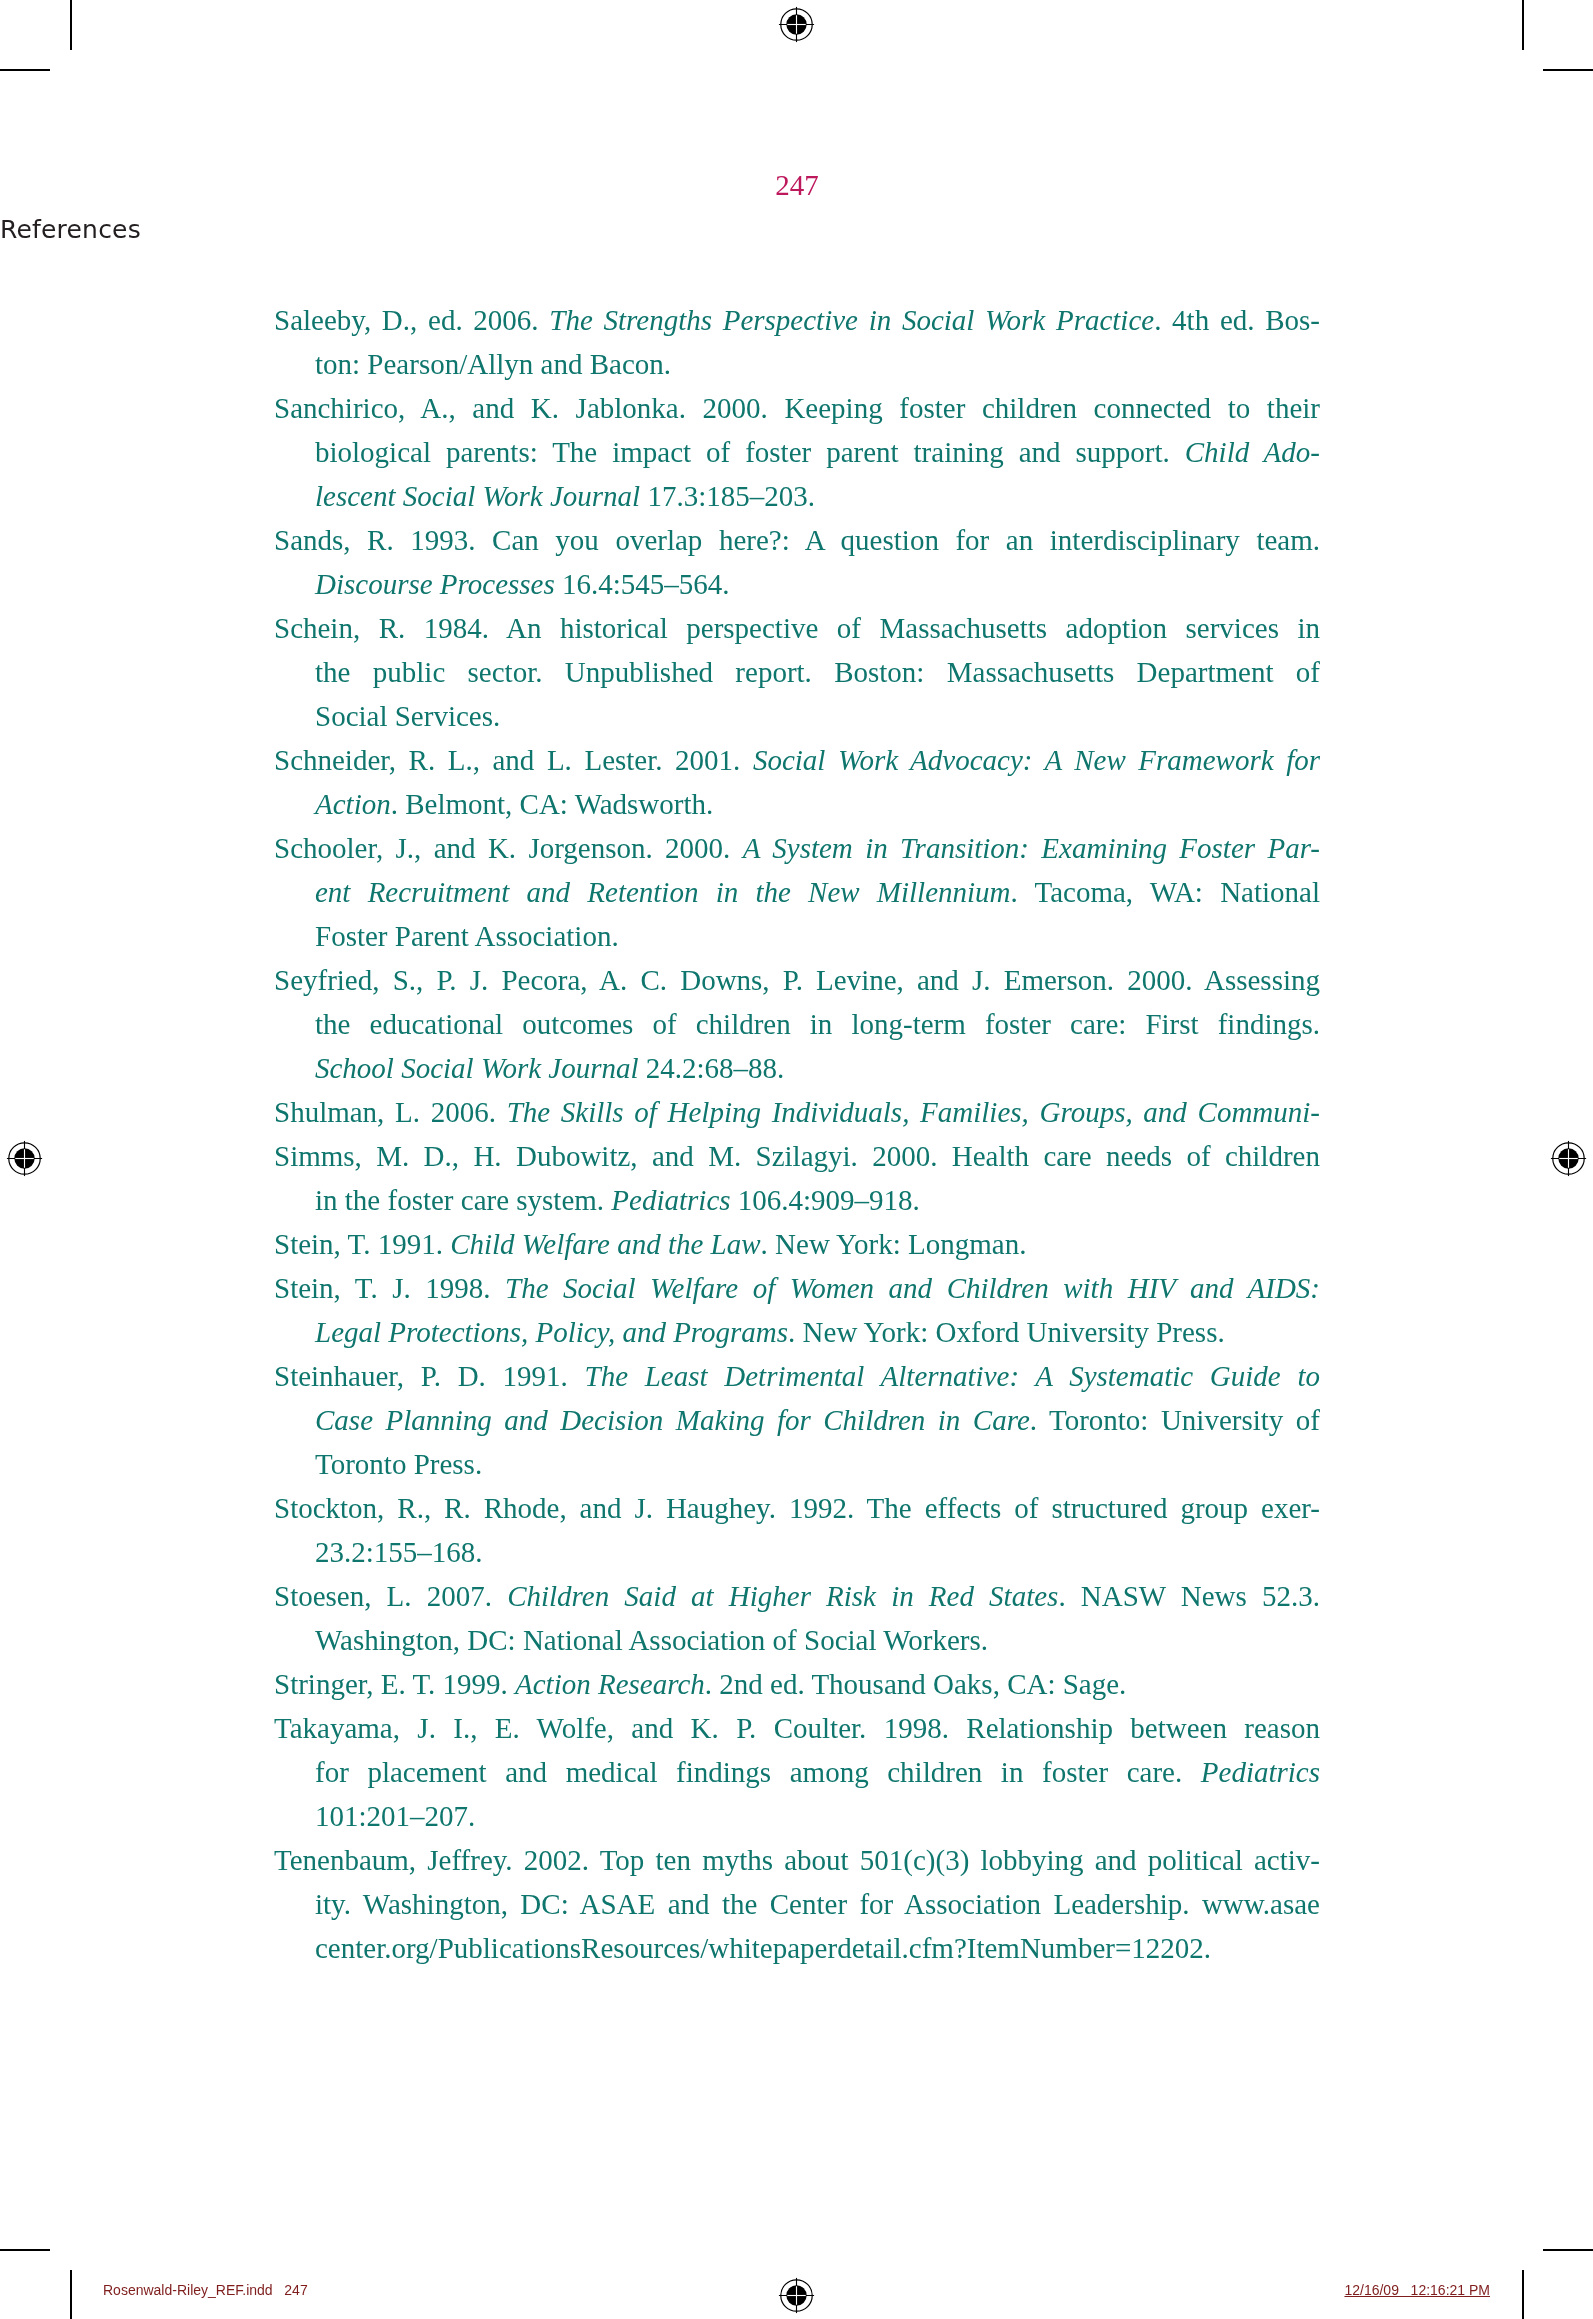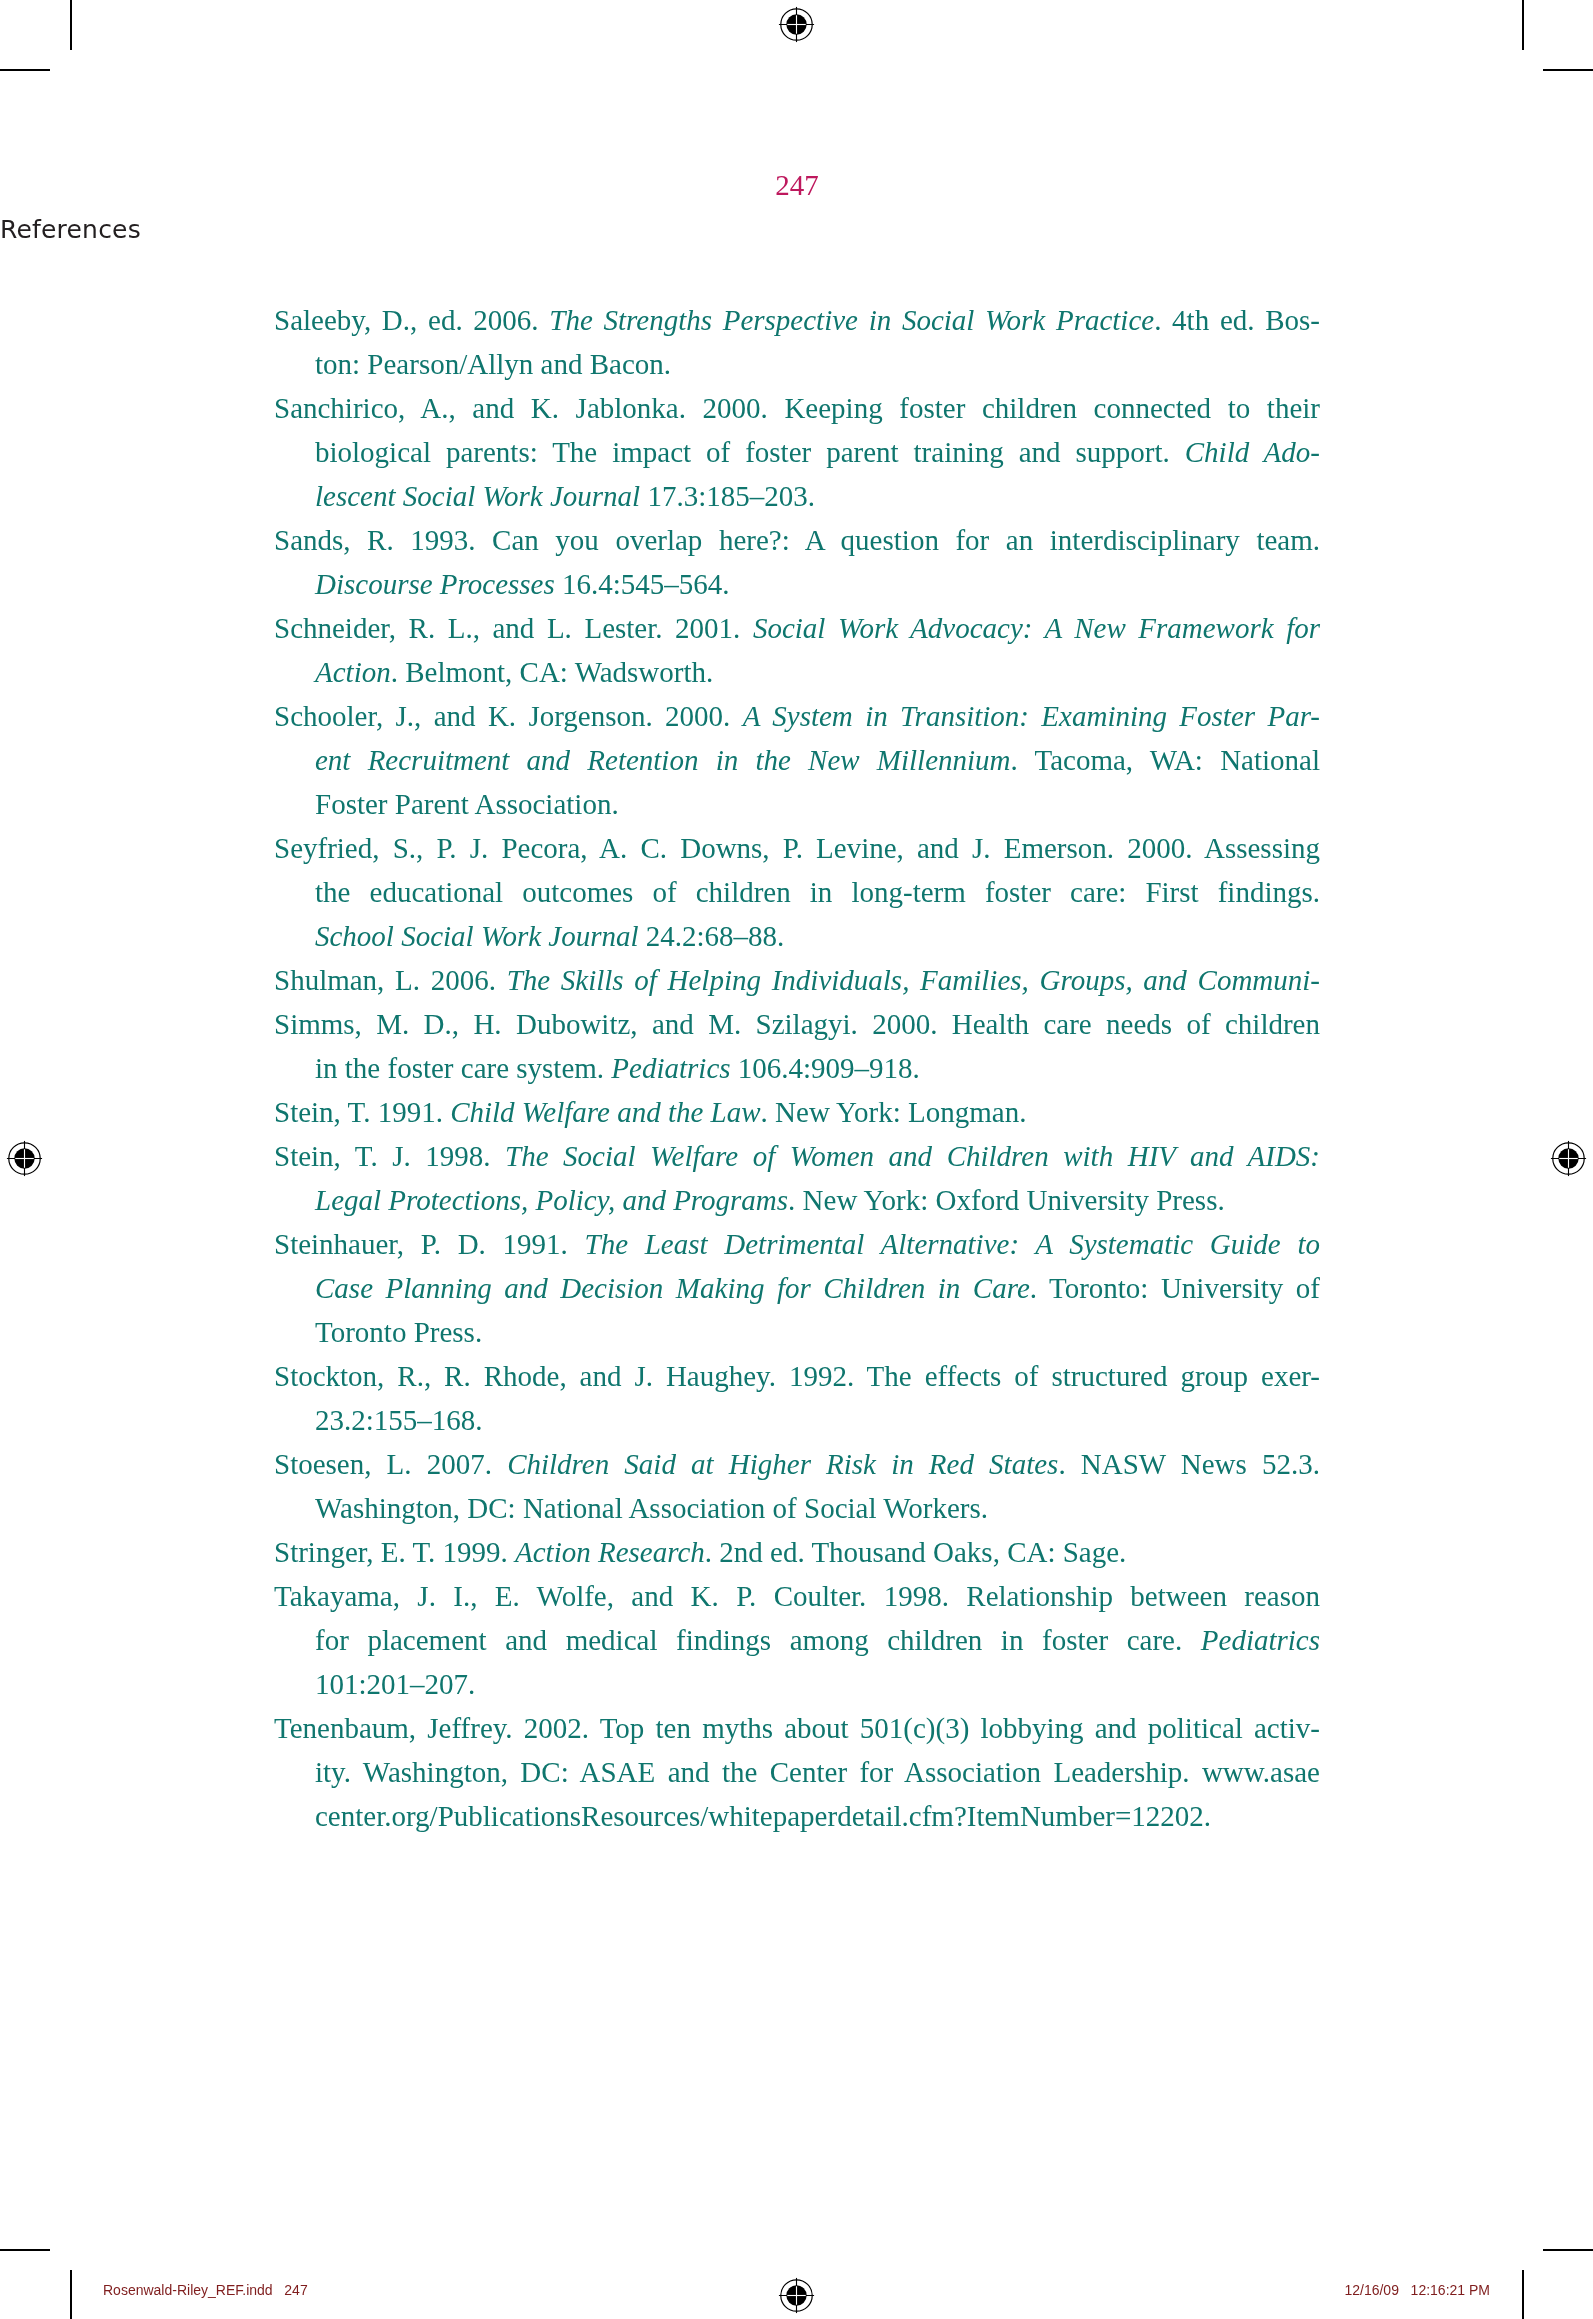--- a/index.html
+++ b/index.html
@@ -78,20 +78,25 @@
       <div>
         <div class="line"><span>Sanchirico, A., and K. Jablonka. 2000. Keeping foster children connected to their</span></div>
         <div class="line indent"><span>biological parents: The impact of foster parent training and support. </span><span class="it">Child Ado-</span></div>
         <div class="line indent last"><span class="it">lescent Social Work Journal</span><span> 17.3:185–203.</span></div>
       </div>
       <div>
         <div class="line"><span>Sands, R. 1993. Can you overlap here?: A question for an interdisciplinary team.</span></div>
         <div class="line indent last"><span class="it">Discourse Processes</span><span> 16.4:545–564.</span></div>
       </div>
       <div>
+        <div class="line"><span>Schein, R. 1984. An historical perspective of Massachusetts adoption services in</span></div>
+        <div class="line indent"><span>the public sector. Unpublished report. Boston: Massachusetts Department of</span></div>
+        <div class="line indent last"><span>Social Services.</span></div>
+      </div>
+      <div>
         <div class="line"><span>Schneider, R. L., and L. Lester. 2001. </span><span class="it">Social Work Advocacy: A New Framework for</span></div>
         <div class="line indent last"><span class="it">Action</span><span>. Belmont, CA: Wadsworth.</span></div>
       </div>
       <div>
         <div class="line"><span>Schooler, J., and K. Jorgenson. 2000. </span><span class="it">A System in Transition: Examining Foster Par-</span></div>
         <div class="line indent"><span class="it">ent Recruitment and Retention in the New Millennium</span><span>. Tacoma, WA: National</span></div>
         <div class="line indent last"><span>Foster Parent Association.</span></div>
       </div>
       <div>
         <div class="line"><span>Seyfried, S., P. J. Pecora, A. C. Downs, P. Levine, and J. Emerson. 2000. Assessing</span></div>
@@ -134,15 +139,15 @@
         <div class="line indent last"><span>101:201–207.</span></div>
       </div>
       <div>
         <div class="line"><span>Tenenbaum, Jeffrey. 2002. Top ten myths about 501(c)(3) lobbying and political activ-</span></div>
         <div class="line indent"><span>ity. Washington, DC: ASAE and the Center for Association Leadership. www.asae</span></div>
         <div class="line indent last"><span>center.org/PublicationsResources/whitepaperdetail.cfm?ItemNumber=12202.</span></div>
       </div>
     </div>
 
   <div class="slug" style="left:103px; white-space:pre;">Rosenwald-Riley_REF.indd   247</div>
-  <div class="slug" style="right:104px; white-space:pre;">12/16/09   12:16:21 PM</div>
+  <div class="slug" style="right:104px; white-space:pre;text-decoration:underline;">12/16/09   12:16:21 PM</div>
 </div>
 
 
 </body></html>

